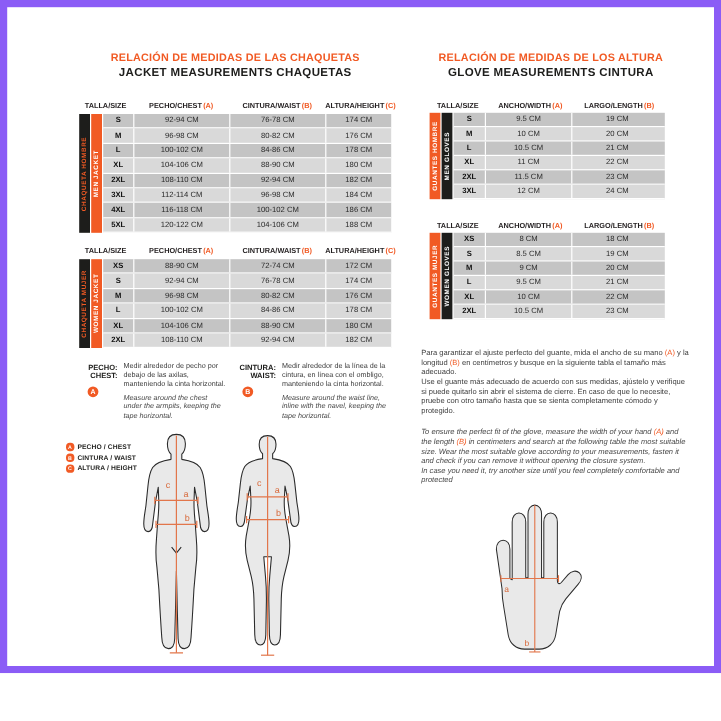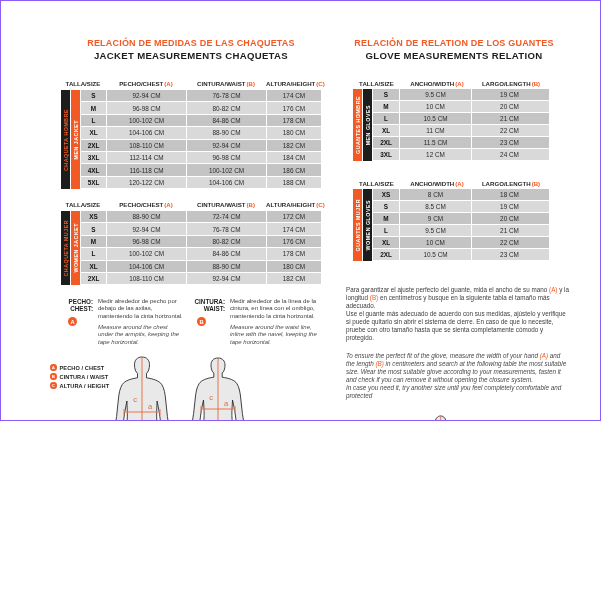--- a/index.html
+++ b/index.html
@@ -4,22 +4,22 @@
 <style>
   :root{
     --accent:#F15A24;
     --ink:#1d1d1b;
     --dline:#E2764B;
     --row-a:#c4c4c4;
     --row-b:#d9d9d9;
   }
   html,body{margin:0;padding:0;background:#fff;}
   .page{
-    position:relative;width:601px;height:421px;box-sizing:border-box;
-    background:#fff;border:1px solid #8b5cf6;overflow:hidden;
+    position:relative;width:601px;height:561px;box-sizing:border-box;
+    background:#fff;border:6px solid #8b5cf6;overflow:hidden;
     font-family:"Liberation Sans",sans-serif;color:var(--ink);
   }
   .abs{position:absolute;}
   
   .sec-title{text-align:center;}
   .sec-title .es{color:var(--accent);font-size:9px;font-weight:bold;letter-spacing:.2px;}
   .sec-title .en{color:var(--ink);font-size:9.6px;font-weight:bold;letter-spacing:.3px;margin-top:2px;}
   
   .tbl{position:absolute;}
   .hdr{display:flex;align-items:center;}
@@ -198,22 +198,22 @@
             <div class="sz">2XL</div>
             <div class="c1">108-110 CM</div>
             <div class="c2">92-94 CM</div>
             <div class="c3">182 CM</div>
           </div>
       </div>
     </div>
   </div>
 
   <div class="abs sec-title" style="left:338px;top:37px;width:230px;">
-    <div class="es">RELACIÓN DE RELATION DE LOS GUANTES</div>
-    <div class="en">GLOVE MEASUREMENTS RELATION</div>
+    <div class="es">RELACIÓN DE MEDIDAS DE LOS ALTURA</div>
+    <div class="en">GLOVE MEASUREMENTS CINTURA</div>
   </div>
 
   <div class="tbl gl" style="left:352px;top:77px;">
     <div class="hdr">
       <div class="hc h0"><span>TALLA/SIZE</span><span class="mk"></span></div>
       <div class="hc h1"><span>ANCHO/WIDTH</span><span class="mk">(A)</span></div>
       <div class="hc h2"><span>LARGO/LENGTH</span><span class="mk">(B)</span></div>
     </div>
     <div class="bd">
       <div class="strip es">

